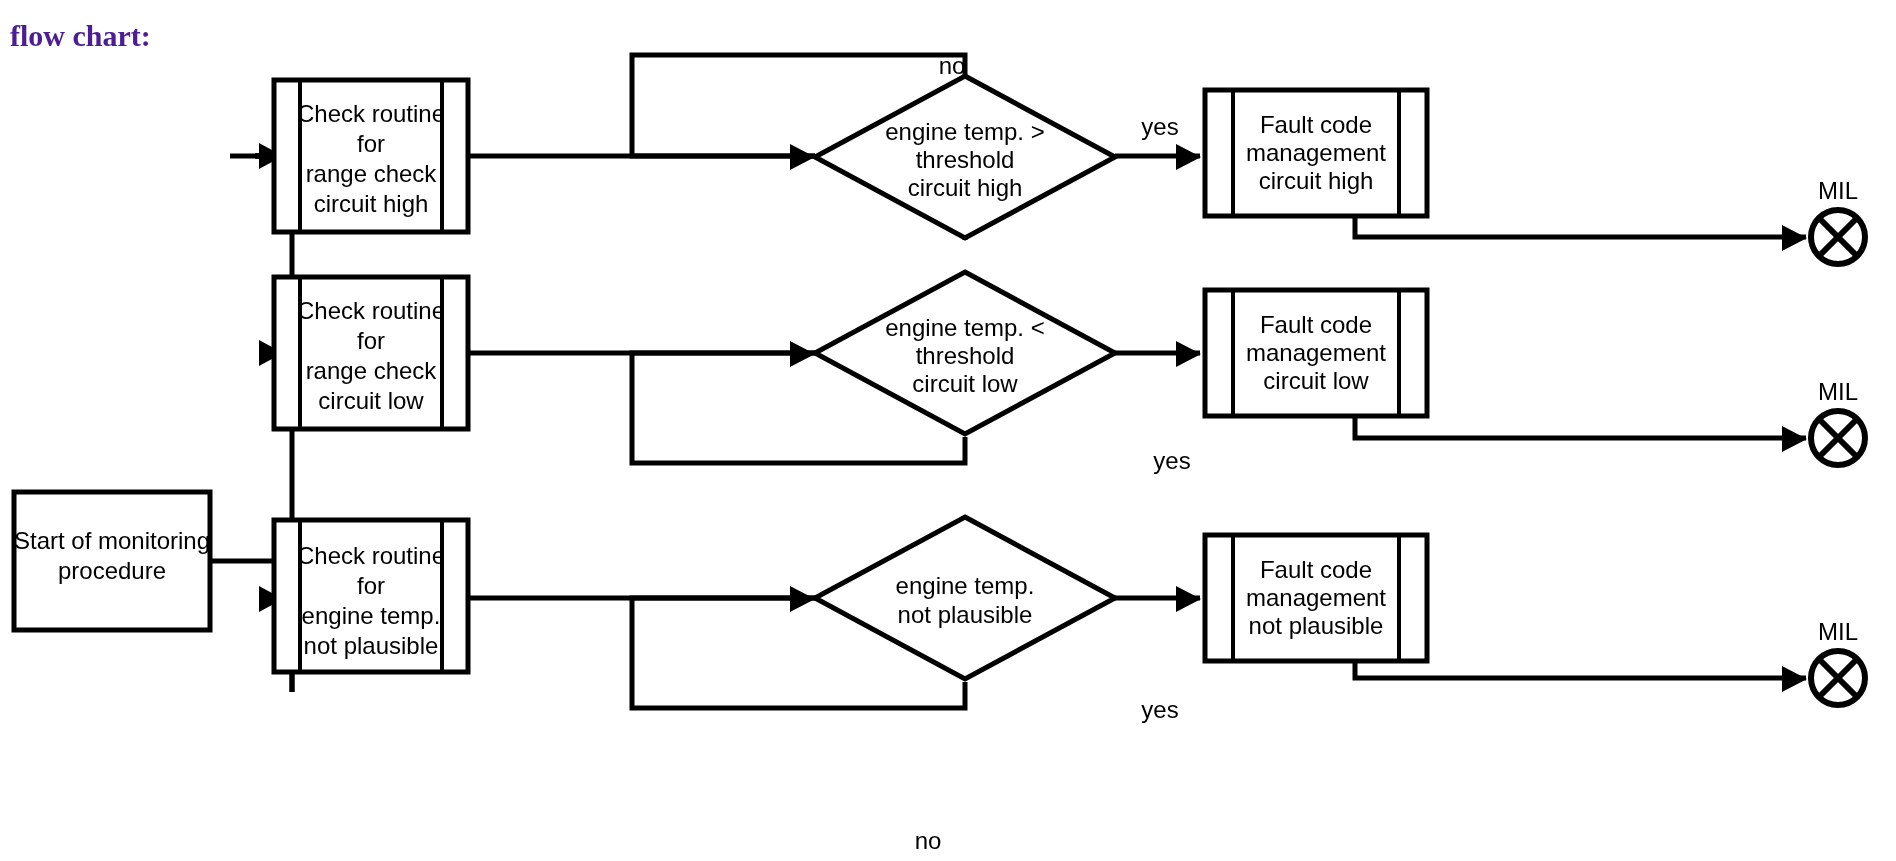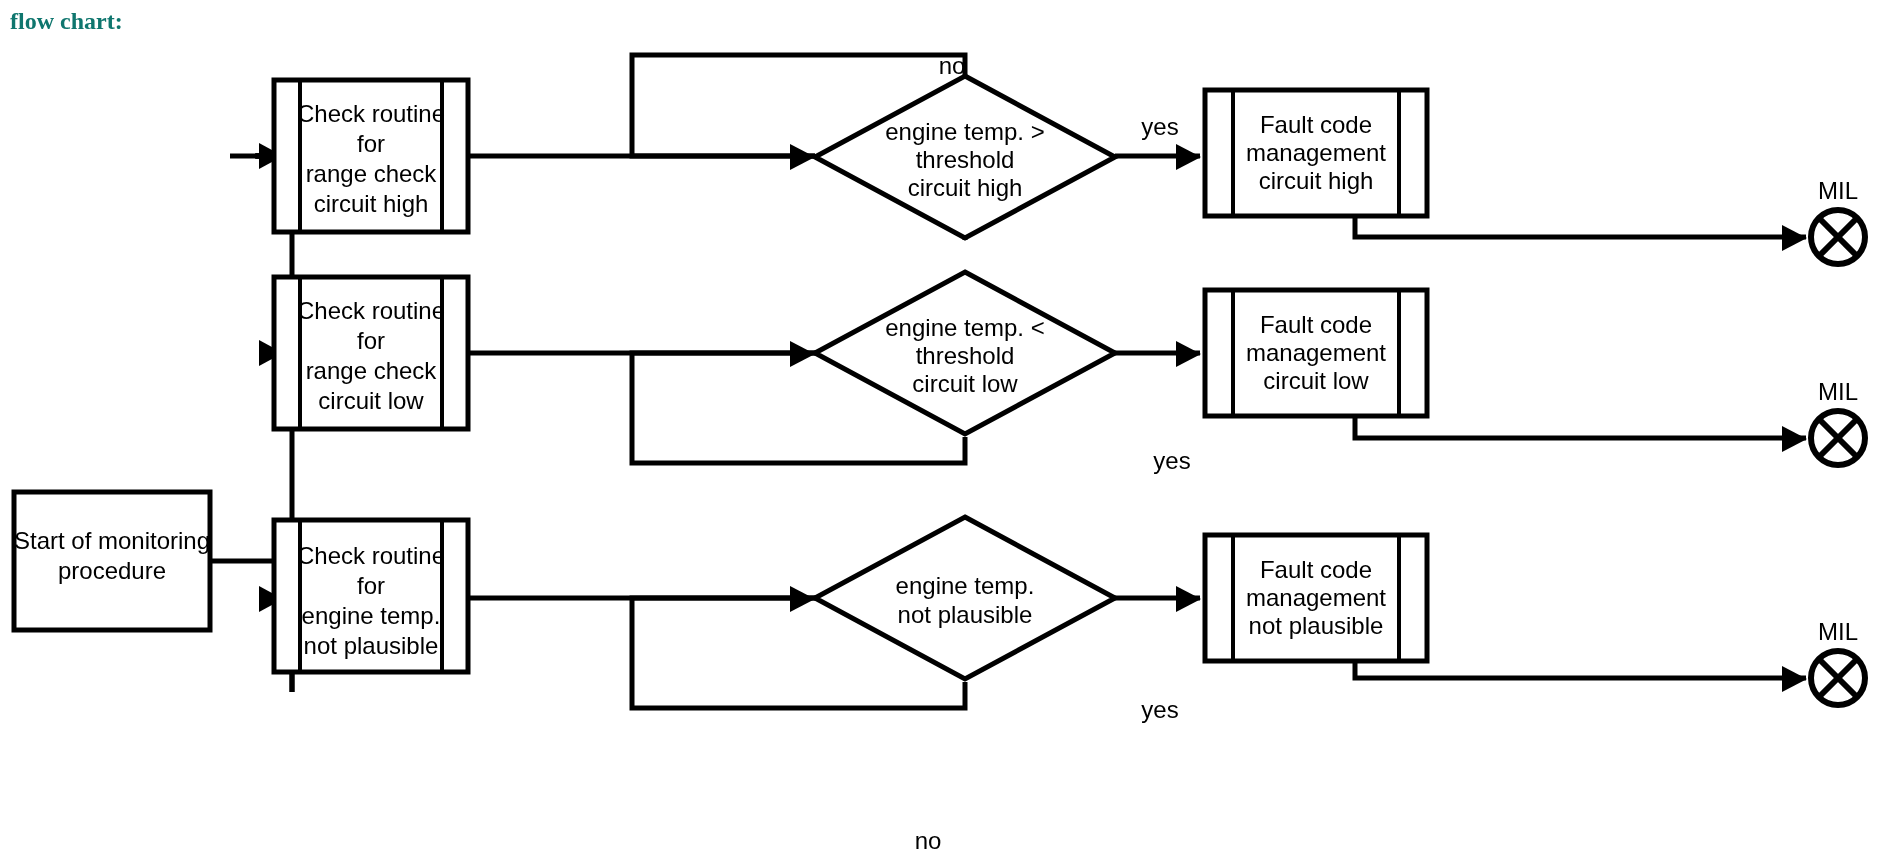--- a/index.html
+++ b/index.html
@@ -10,25 +10,25 @@
   body {
     width: 1896px;
     height: 861px;
     font-family: "Liberation Sans", sans-serif;
     overflow: hidden;
     position: relative;
   }
   #page-title {
     position: absolute;
     left: 10px;
-    top: 8px;
+    top: 19px;
     font-family: "Liberation Serif", serif;
     font-weight: bold;
-    font-size: 24px;
-    color: #0f766e;
+    font-size: 30px;
+    color: #4c1d95;
     letter-spacing: 0px;
     white-space: pre;
   }
   #chart-canvas {
     position: absolute;
     left: 0;
     top: 0;
     width: 1896px;
     height: 861px;
   }

